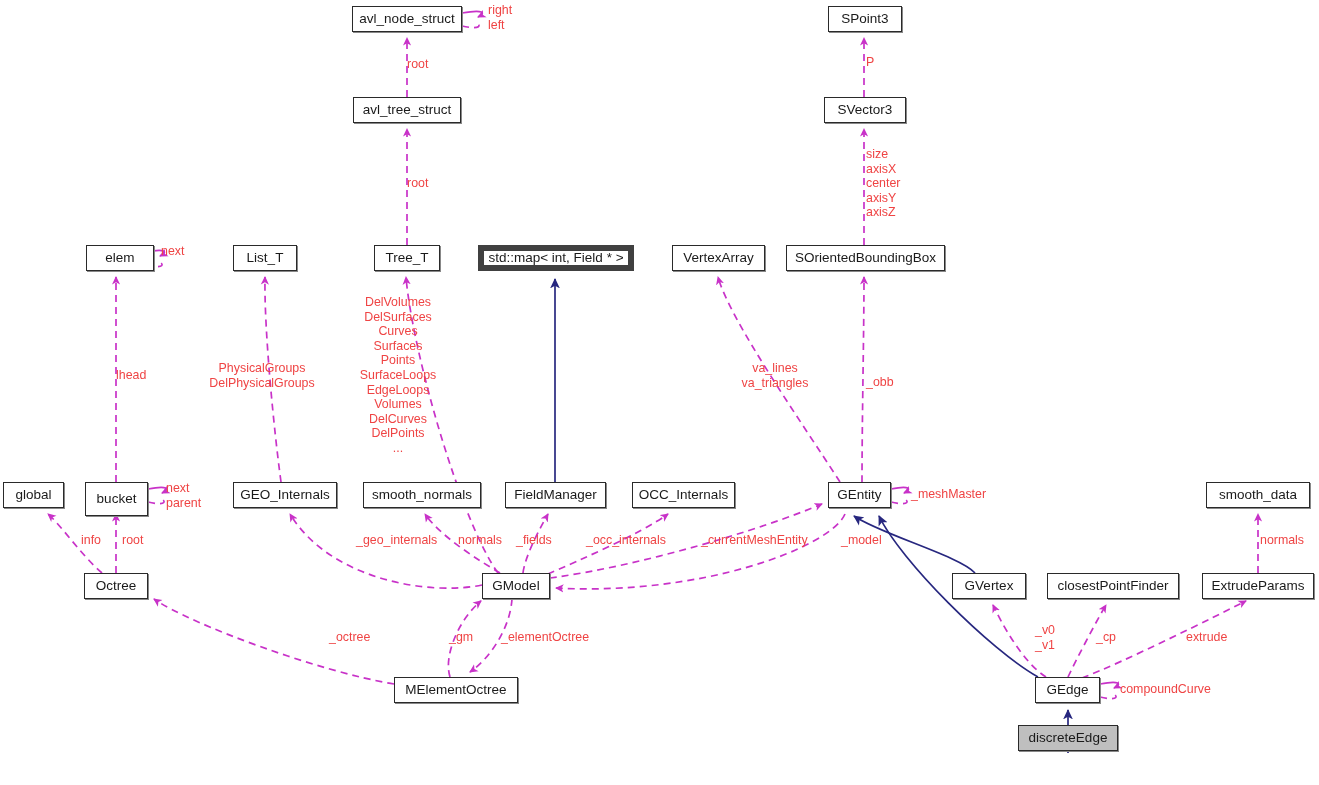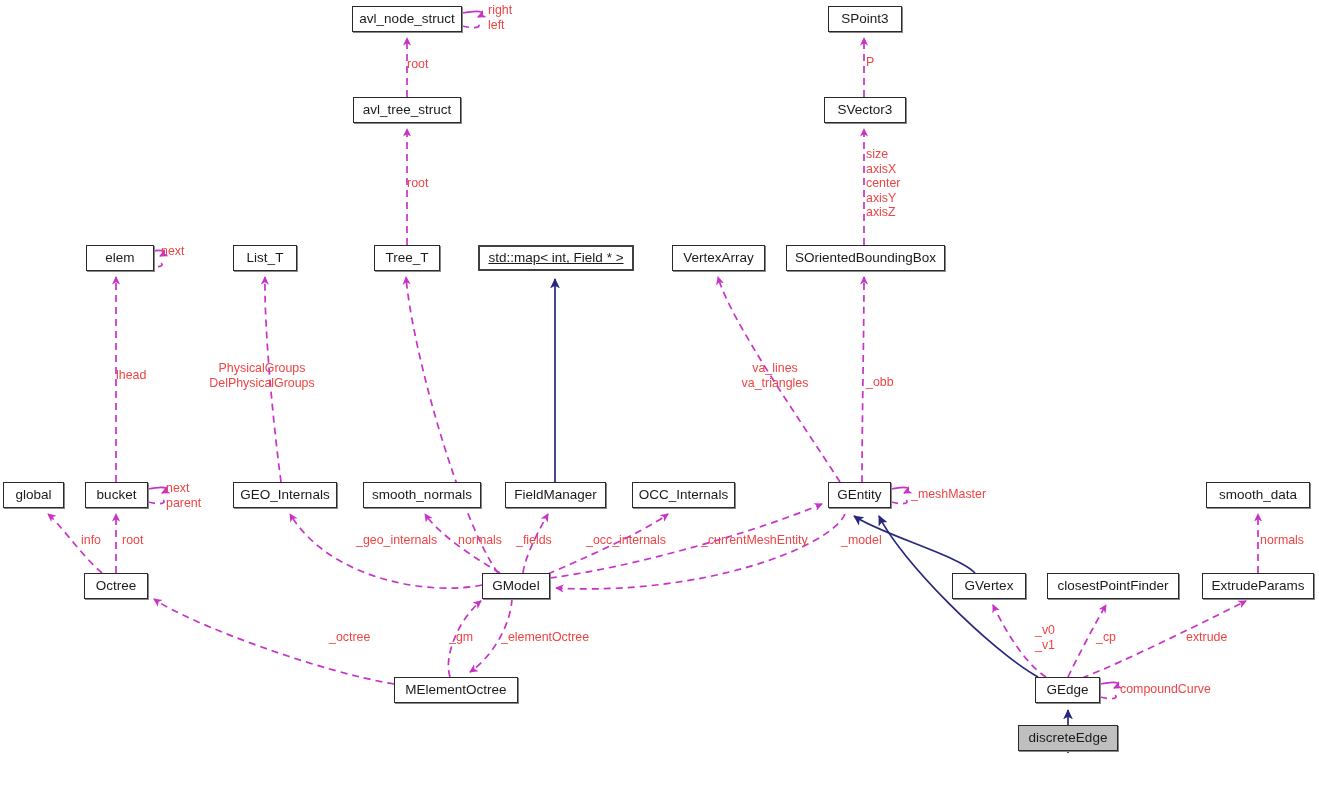--- a/index.html
+++ b/index.html
@@ -35,23 +35,22 @@
     align-items: center;
     justify-content: center;
     white-space: nowrap;
     box-shadow: 1px 1px 0 0 #888888;
     z-index: 5;
   }
   .node.current {
     background: #bfbfbf;
   }
   .node.soft {
-    border: 2px solid #404040;
+    border: 6px solid #404040;
     box-shadow: none;
-    text-decoration: underline;
   }
   .edge-label {
     position: absolute;
     font-size: 12.4px;
     line-height: 14.6px;
     color: #ef4444;
     white-space: pre;
     z-index: 6;
   }
   .edge-label.center { text-align: center; }
@@ -176,21 +175,21 @@
   </div>
   <div class="node" style="left:672px;top:245px;width:93px;height:26px;">
     <span>VertexArray</span>
   </div>
   <div class="node" style="left:786px;top:245px;width:159px;height:26px;">
     <span>SOrientedBoundingBox</span>
   </div>
   <div class="node" style="left:3px;top:482px;width:61px;height:26px;">
     <span>global</span>
   </div>
-  <div class="node" style="left:85px;top:482px;width:63px;height:26px;justify-content:center;">
+  <div class="node" style="left:85px;top:482px;width:63px;height:34px;justify-content:center;">
     <span>bucket</span>
   </div>
   <div class="node" style="left:233px;top:482px;width:104px;height:26px;">
     <span>GEO_Internals</span>
   </div>
   <div class="node" style="left:363px;top:482px;width:118px;height:26px;">
     <span>smooth_normals</span>
   </div>
   <div class="node" style="left:505px;top:482px;width:101px;height:26px;">
     <span>FieldManager</span>
@@ -235,20 +234,31 @@
   <div class="edge-label left" style="left:866px;top:55px;">P</div>
   <div class="edge-label left" style="left:407px;top:176px;">root</div>
   <div class="edge-label left" style="left:866px;top:147px;">size
 axisX
 center
 axisY
 axisZ</div>
   <div class="edge-label left" style="left:161px;top:244px;">next</div>
   <div class="edge-label center" style="left:262px;top:361px;width:116px;margin-left:-58px;">PhysicalGroups
 DelPhysicalGroups</div>
+  <div class="edge-label center" style="left:398px;top:295px;width:110px;margin-left:-55px;">DelVolumes
+DelSurfaces
+Curves
+Surfaces
+Points
+SurfaceLoops
+EdgeLoops
+Volumes
+DelCurves
+DelPoints
+...</div>
   <div class="edge-label center" style="left:775px;top:361px;width:92px;margin-left:-46px;">va_lines
 va_triangles</div>
   <div class="edge-label left" style="left:866px;top:375px;">_obb</div>
   <div class="edge-label left" style="left:116px;top:368px;">lhead</div>
   <div class="edge-label left" style="left:166px;top:481px;">next
 parent</div>
   <div class="edge-label left" style="left:911px;top:487px;">_meshMaster</div>
   <div class="edge-label left" style="left:81px;top:533px;">info</div>
   <div class="edge-label left" style="left:122px;top:533px;">root</div>
   <div class="edge-label left" style="left:356px;top:533px;">_geo_internals</div>

